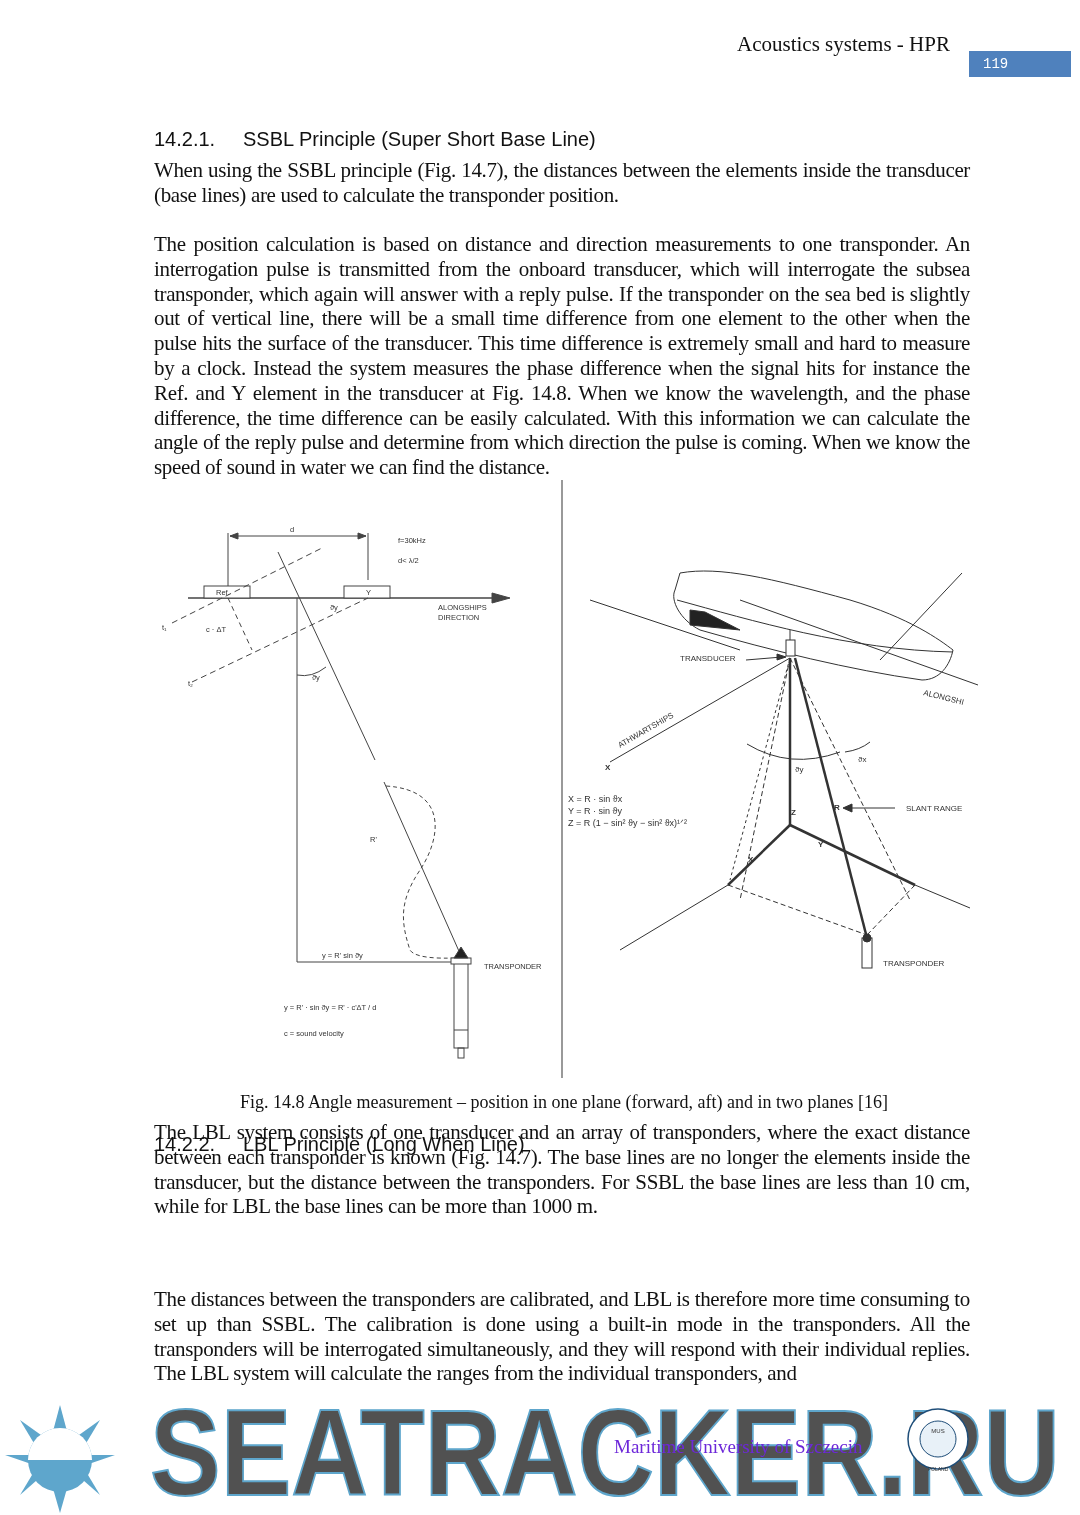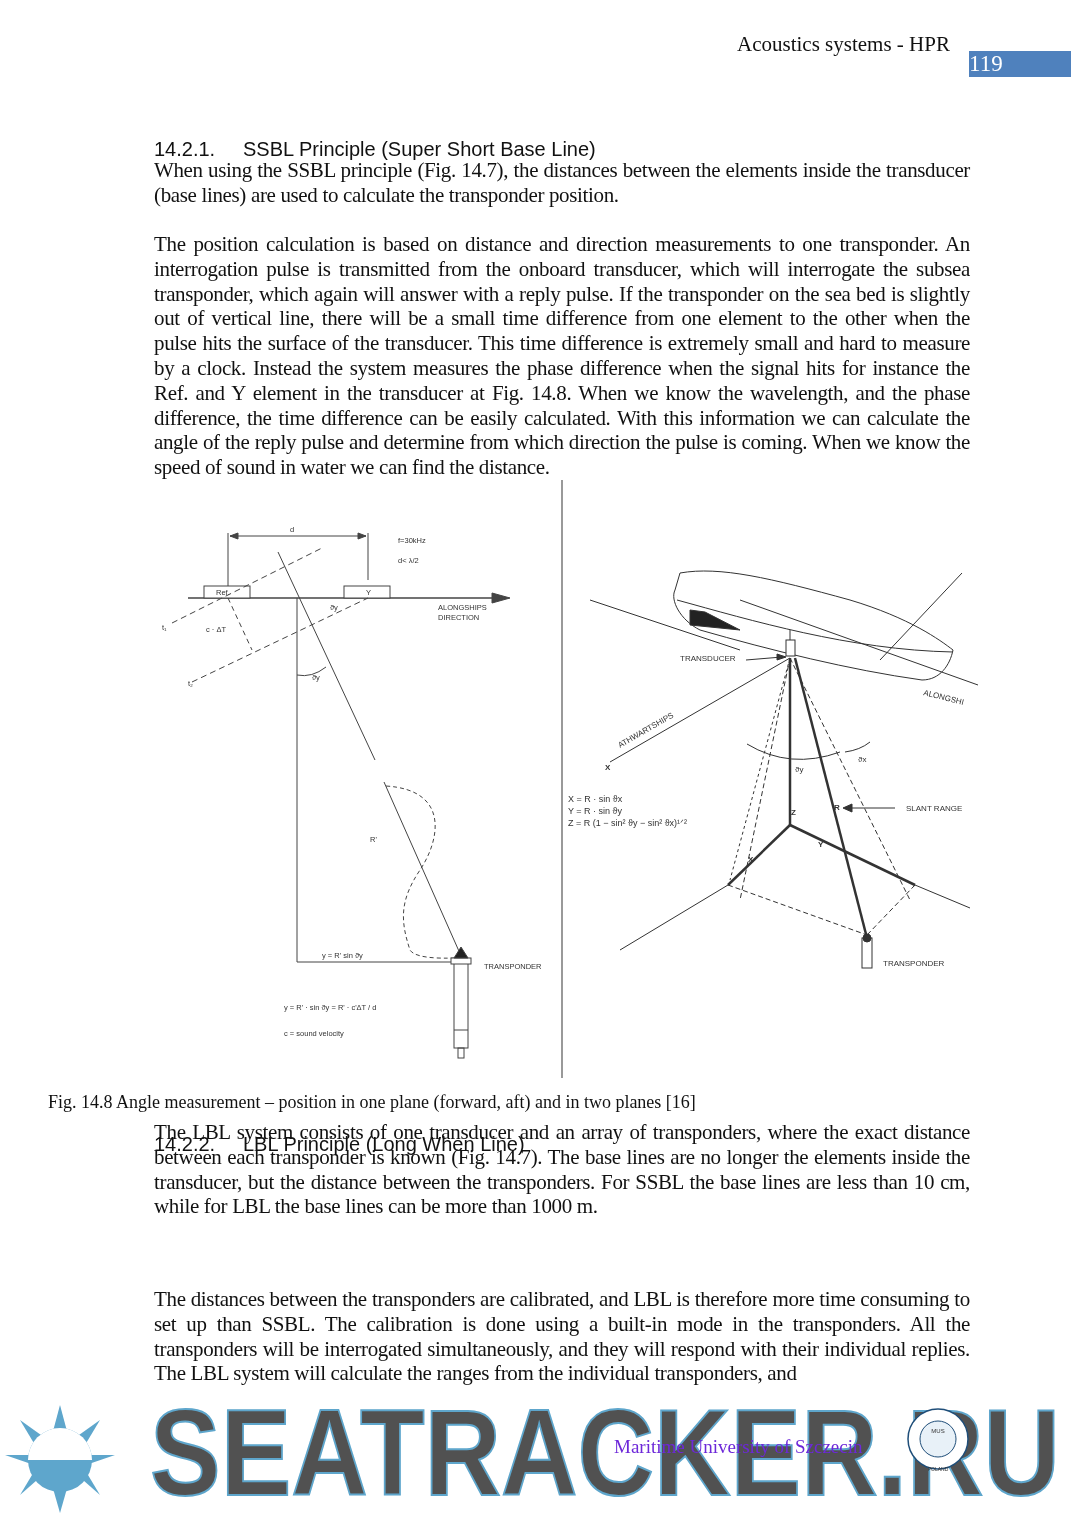--- a/index.html
+++ b/index.html
@@ -1,34 +1,34 @@
 <!DOCTYPE html>
 <html><head>
 <meta charset="utf-8">
 <style>
   html, body { margin: 0; padding: 0; background: #ffffff; }
   body { width: 1080px; height: 1515px; position: relative; overflow: hidden; font-family: "Liberation Serif", serif; color: #111; }
   .running-head { position: absolute; top: 32px; left: 737px; font-size: 21px; font-family: "Liberation Serif", serif; color: #111; }
-  .page-num { position: absolute; top: 51px; left: 969px; width: 102px; height: 26px; background: #4f81bd; color: #fff; font-size: 23px; line-height: 26px; box-sizing: border-box; font-family: Liberation Serif, serif; }
+  .page-num { position: absolute; top: 51px; left: 969px; width: 102px; height: 26px; background: #4f81bd; color: #fff; font-size: 14px; line-height: 26px; padding-left: 14px; box-sizing: border-box; font-family: Liberation Mono, monospace; }
   .h2 { position: absolute; left: 154px; font-family: "Liberation Sans", sans-serif; font-size: 20px; color: #111; }
   .h2 .num { display: inline-block; width: 89px; }
   .para { position: absolute; left: 154px; width: 816px; font-size: 21px; line-height: 24.8px; text-align: justify; letter-spacing: -0.35px; font-family: "Liberation Serif", serif; }
-  .caption { position: absolute; top: 1092px; left: 0; width: 1080px; text-align: left; font-size: 18px; font-family: "Liberation Serif", serif; padding-left: 48px; box-sizing: border-box;}
+  .caption { position: absolute; top: 1092px; left: 0; width: 1080px; text-align: center; font-size: 18px; font-family: "Liberation Serif", serif; padding-left: 48px; box-sizing: border-box;}
   svg text { font-family: "Liberation Sans", sans-serif; fill: #333; }
   .figure { position: absolute; top: 480px; left: 150px; width: 830px; height: 600px; }
   .wm { position: absolute; left: 0; top: 1385px; width: 1080px; height: 130px; }
   .footer-text { position: absolute; top: 1436px; left: 614px; font-size: 19px; font-family: "Liberation Serif", serif; color: #6d28d9; }
 </style>
 </head>
 <body>
 
 <div class="running-head">Acoustics systems - HPR</div>
 <div class="page-num">119</div>
 
-<div class="h2" style="top:128px;margin-top:10px;">
+<div class="h2" style="top:128px;">
   <span class="num">14.2.1.</span><span>SSBL Principle (Super Short Base Line)</span>
 </div>
 <div class="para" style="top:158px;">When using the SSBL principle (Fig. 14.7), the distances between the elements inside the transducer (base lines) are used to calculate the transponder position.</div>
 <div class="para" style="top:232px;">The position calculation is based on distance and direction measurements to one transponder. An interrogation pulse is transmitted from the onboard transducer, which will interrogate the subsea transponder, which again will answer with a reply pulse. If the transponder on the sea bed is slightly out of vertical line, there will be a small time difference from one element to the other when the pulse hits the surface of the transducer. This time difference is extremely small and hard to measure by a clock. Instead the system measures the phase difference when the signal hits for instance the Ref. and Y element in the transducer at Fig. 14.8. When we know the wavelength, and the phase difference, the time difference can be easily calculated. With this information we can calculate the angle of the reply pulse and determine from which direction the pulse is coming. When we know the speed of sound in water we can find the distance.</div>
 
 <svg class="figure" viewBox="0 0 830 600" xmlns="http://www.w3.org/2000/svg">
 
   <line x1="412" y1="0" x2="412" y2="598" stroke="#777" stroke-width="1.5"></line>
 
   <g stroke="#444" fill="none" stroke-width="1">

